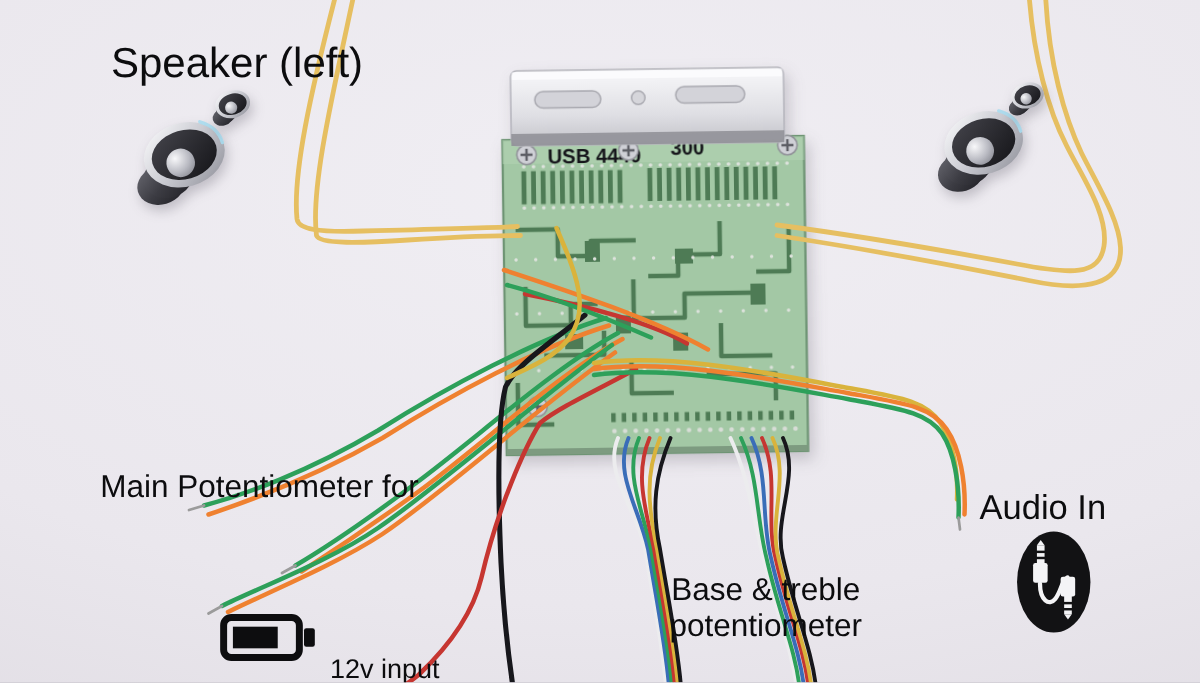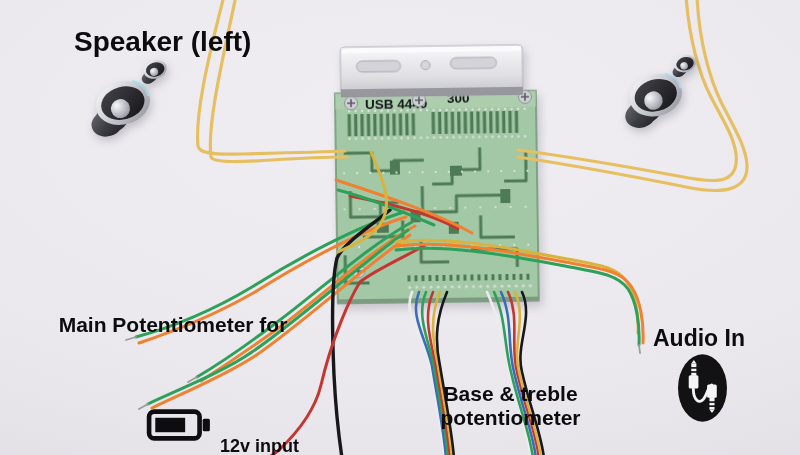--- a/index.html
+++ b/index.html
@@ -1,21 +1,21 @@
 <!DOCTYPE html>
 <html><head>
 <meta charset="utf-8">
 <style>
   html,body{margin:0;padding:0;background:#cfccd3;}
   .stage{
     position:relative;width:800px;height:455px;overflow:hidden;
     background:radial-gradient(130% 110% at 50% 28%, #f0eef3 0%, #eae7ed 55%, #ddd9e0 100%);
     font-family:"Liberation Sans", sans-serif;
   }
-  .lbl{position:absolute;font-weight:700;color:#0c0c0e;white-space:nowrap;z-index:6;}
+  .lbl{position:absolute;font-weight:400;color:#0c0c0e;white-space:nowrap;z-index:6;}
   .lbl.center{text-align:center;white-space:normal;}
   #lbl-speaker-left{left:74px;top:26px;font-size:28px;}
   #lbl-speaker-right{left:586px;top:26px;font-size:28px;}
   #lbl-main-pot{left:28px;top:313px;width:290px;font-size:21px;line-height:23px;}
   #lbl-power{left:220px;top:436px;font-size:18px;}
   #lbl-bass{left:408px;top:382px;width:205px;font-size:21px;line-height:24px;}
   #lbl-audio{left:653px;top:325px;font-size:23px;}
   .icon{position:absolute;z-index:5;}
   #spk-left-big{left:80px;top:74px;width:78px;height:70px;}
   #spk-left-small{left:137px;top:57px;width:33px;height:30px;}

